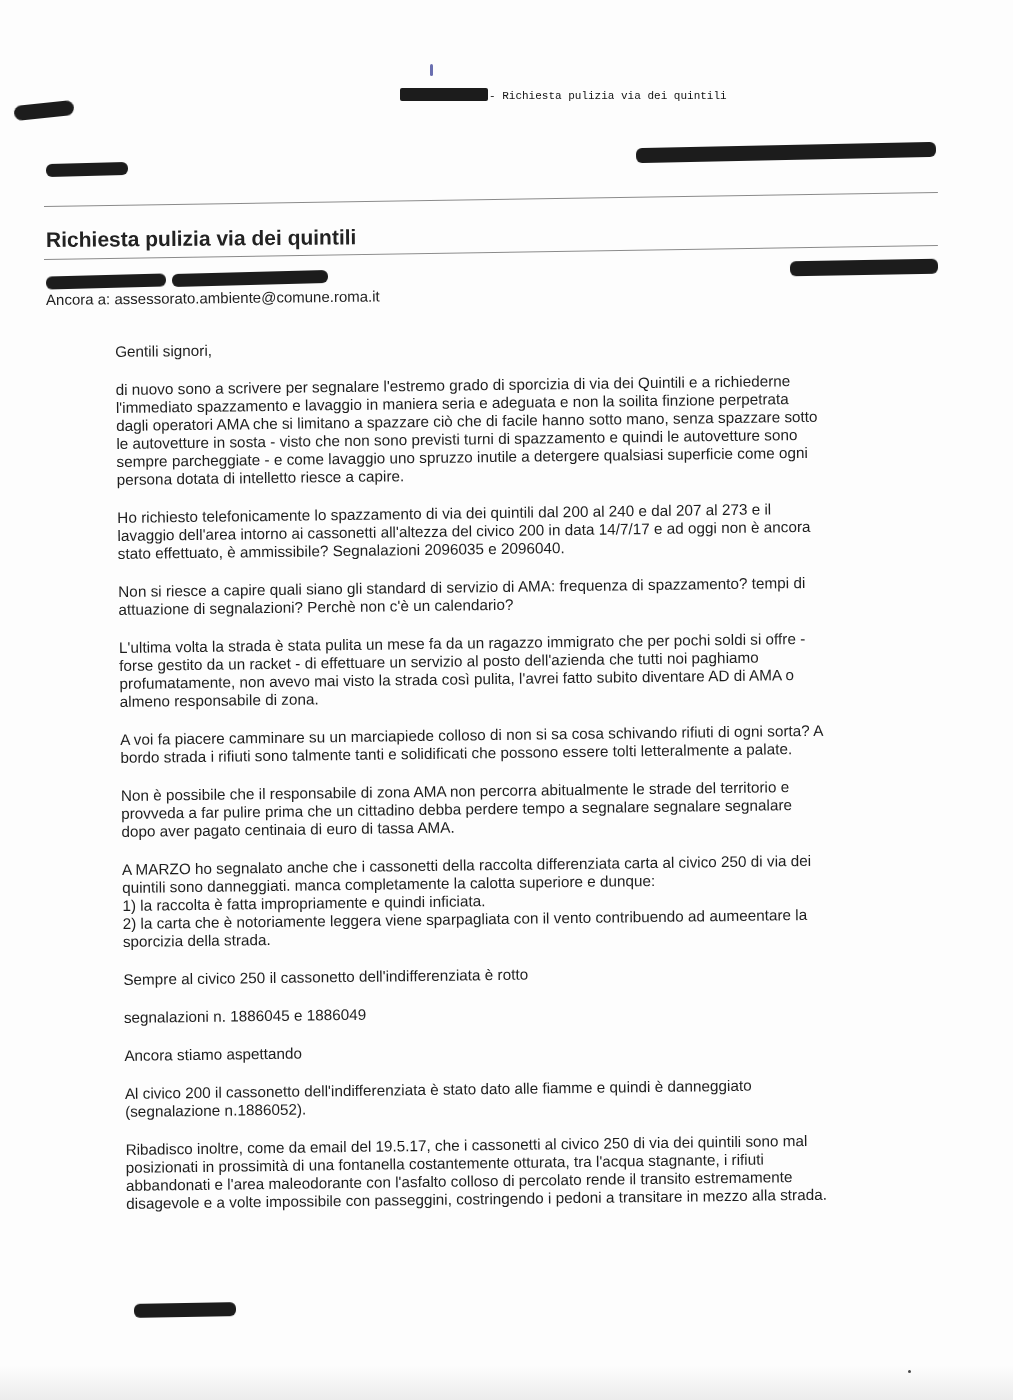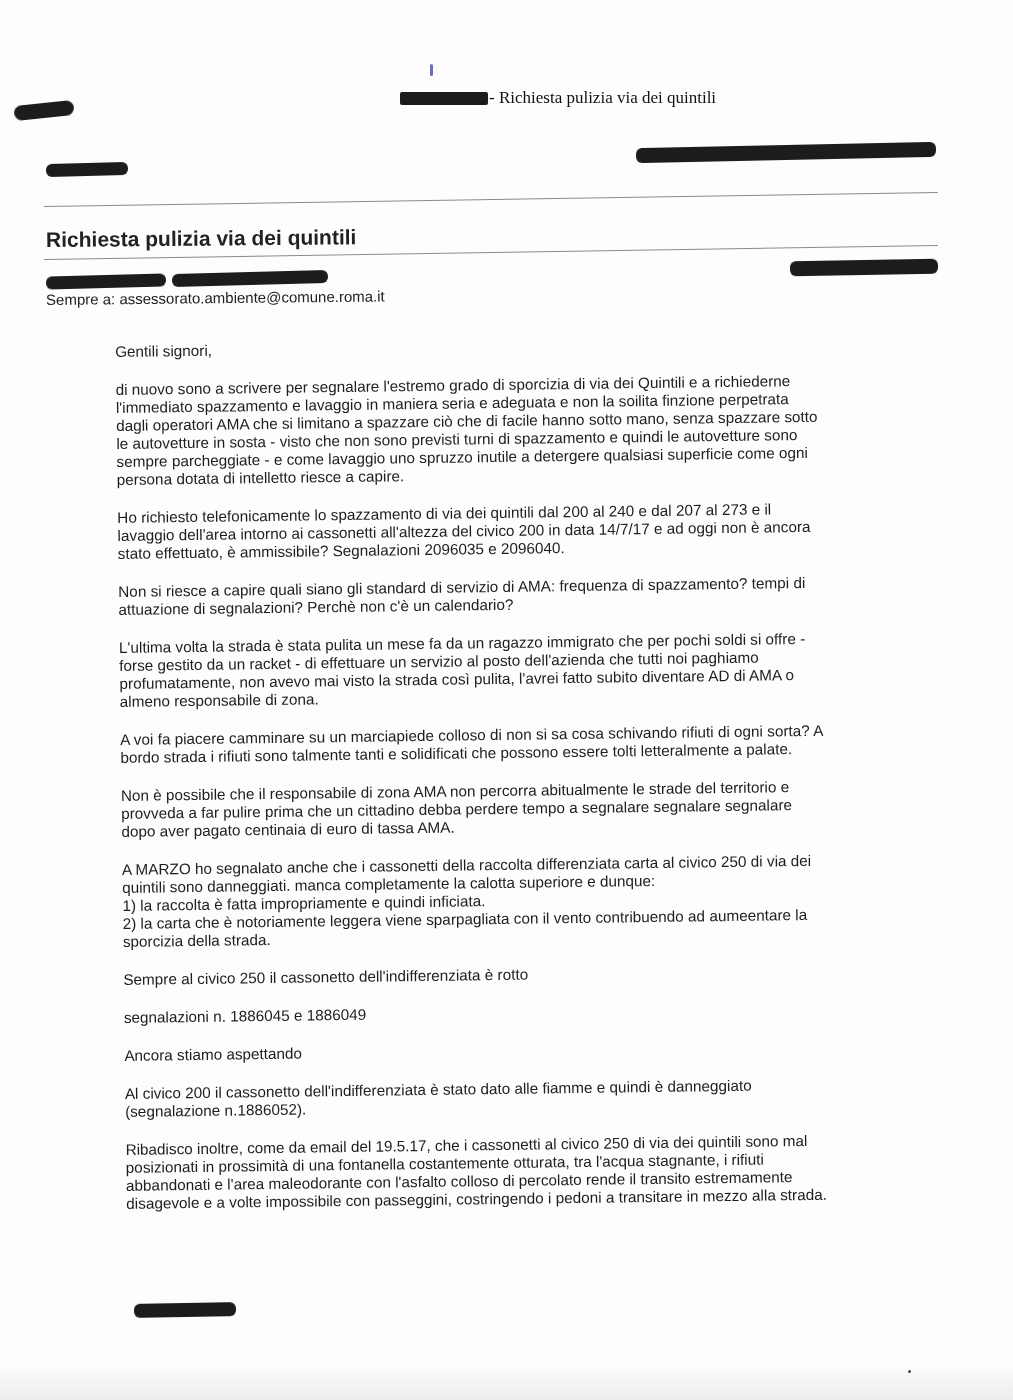--- a/index.html
+++ b/index.html
@@ -11,22 +11,22 @@
     }
     .scan-shade {
       position:absolute; left:0; right:0; bottom:0; height:35px;
       background:linear-gradient(to bottom, rgba(240,240,240,0), #ececec);
     }
     .redact {
       position:absolute; background:#1c1c1c; border-radius:6px;
       filter:blur(0.6px);
     }
     .header-line {
-      position:absolute; left:400px; top:88px; font-family:Liberation Serif, serif;
-      font-size:17px; color:#111; white-space:nowrap;
+      position:absolute; left:400px; top:88px; font-family:Liberation Mono, monospace;
+      font-size:11px; color:#111; white-space:nowrap;
     }
     .header-line .redact-inline {
       display:inline-block; width:88px; height:13px; background:#1c1c1c; vertical-align:-2px; border-radius:2px; margin-right:1px;
     }
     .rule {
       position:absolute; height:1px; background:#8a8a8a;
     }
     .subject {
       position:absolute; left:46px; top:228px; font-size:21px; font-weight:bold; color:#222;
       transform:rotate(-0.5deg); transform-origin:left center;
@@ -59,21 +59,21 @@
   <div class="header-line">
     <span class="redact-inline"></span><span>- Richiesta pulizia via dei quintili</span>
   </div>
 
   <div class="rule" style="left:44px;top:206px;width:894px;transform:rotate(-0.9deg);transform-origin:left center;"></div>
   <div class="rule" style="left:44px;top:259px;width:894px;transform:rotate(-0.9deg);transform-origin:left center;"></div>
 
   <div class="subject">Richiesta pulizia via dei quintili</div>
 
   <div class="draft-to">
-    <span>Sempre a:</span>
+    <span>Ancora a:</span>
     <span>assessorato.ambiente@comune.roma.it</span>
   </div>
 
   <div class="body-text">
     <p>Gentili signori,</p>
     <p>di nuovo sono a scrivere per segnalare l'estremo grado di sporcizia di via dei Quintili e a richiederne
 l'immediato spazzamento e lavaggio in maniera seria e adeguata e non la soilita finzione perpetrata
 dagli operatori AMA che si limitano a spazzare ciò che di facile hanno sotto mano, senza spazzare sotto
 le autovetture in sosta - visto che non sono previsti turni di spazzamento e quindi le autovetture sono
 sempre parcheggiate - e come lavaggio uno spruzzo inutile a detergere qualsiasi superficie come ogni

